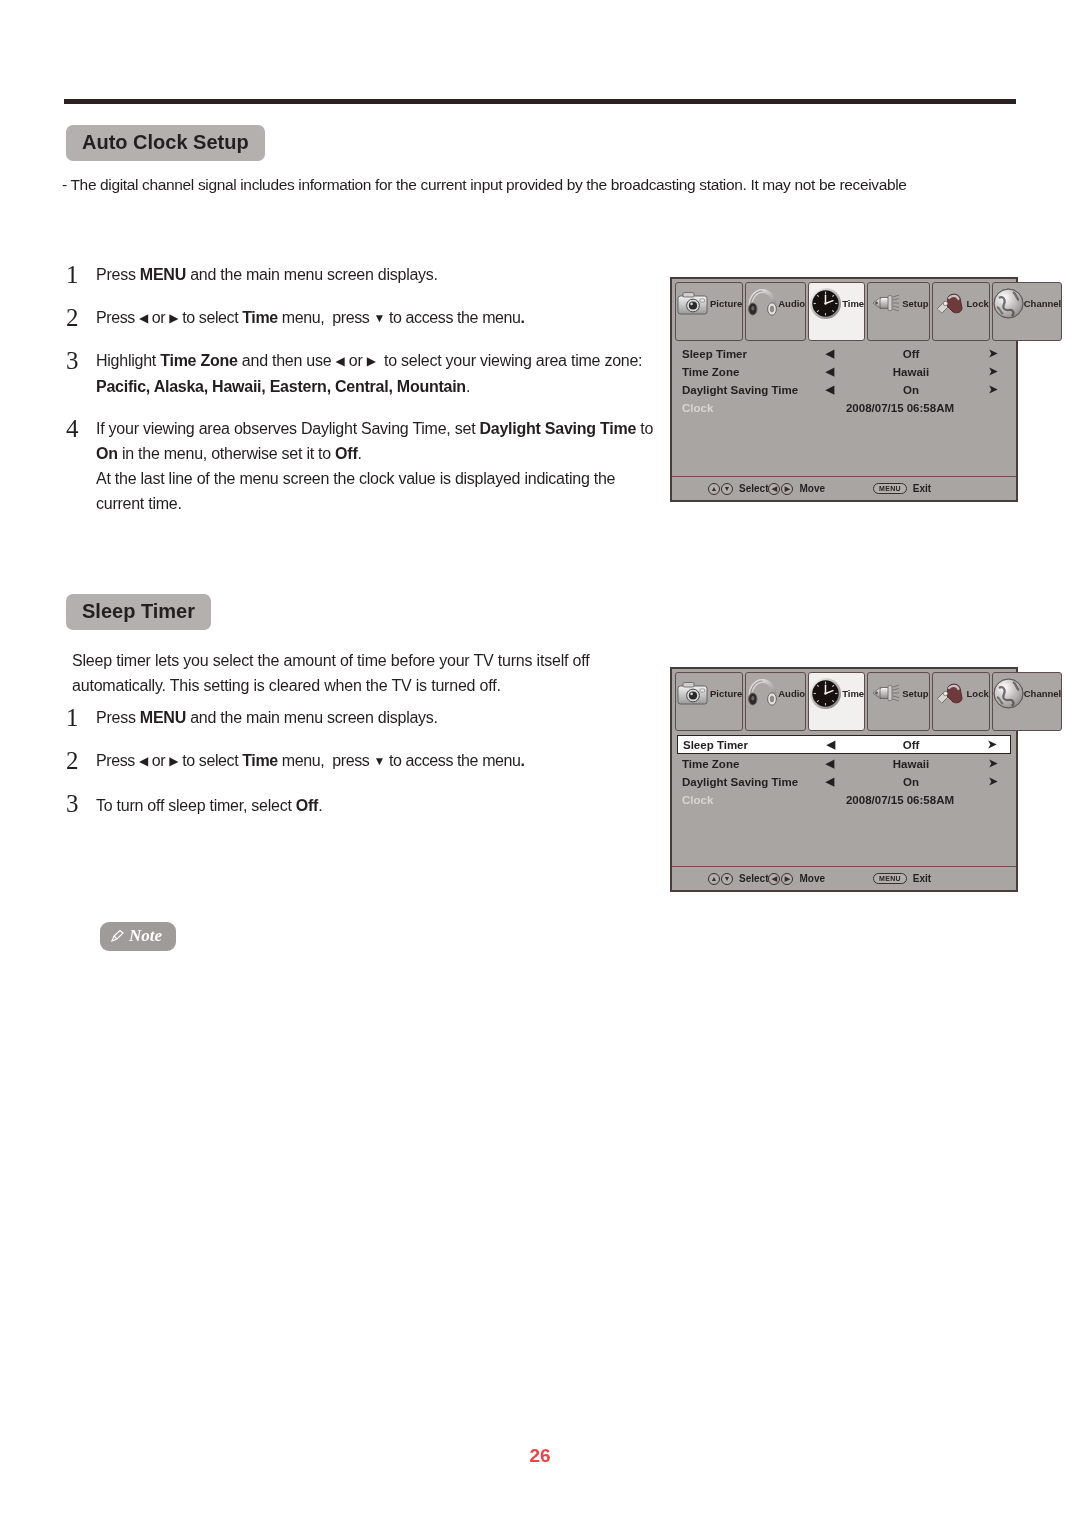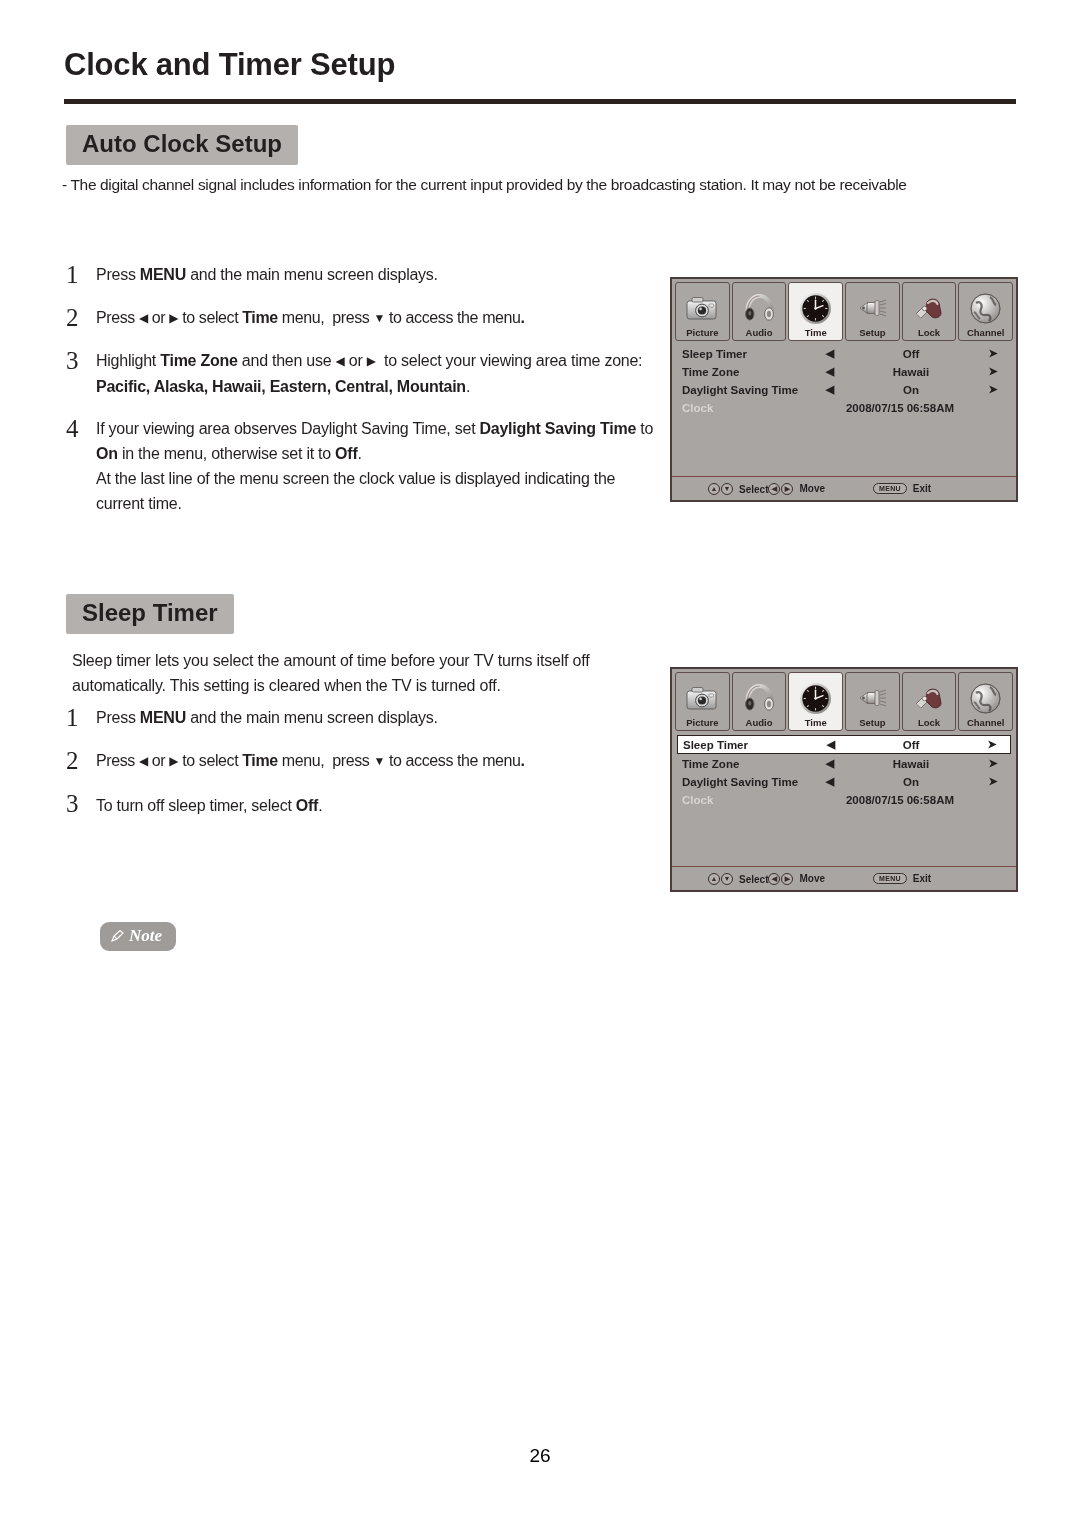--- a/index.html
+++ b/index.html
@@ -24,22 +24,22 @@
   }
   .title-rule {
     position:absolute; left:64px; top:99px;
     width:952px; height:5px; background:#2b2220;
   }
 
   
   .pill {
     position:absolute;
     background:#b3b0ae;
-    border-radius:2px;
-    font-size:24px; font-weight:bold;
+    border-radius:7px;
+    font-size:20px; font-weight:bold;
     color:#231f20;
     padding:7px 16px 9px 16px;
     line-height:1;
   }
   #pill-auto-clock { left:66px; top:125px; }
   #pill-sleep-timer { left:66px; top:594px; }
 
   
   .dash-block { position:absolute; left:62px; top:172px; width:960px; }
   .dash-line {
@@ -90,21 +90,21 @@
   .note-pill svg { display:block; }
   .note-text {
     position:absolute; left:100px; top:952px; width:700px;
     font-size:16px; letter-spacing:-0.25px;
   }
   .note-bullet { display:inline-block; width:14px; }
 
   
   .page-num {
     position:absolute; left:0; right:0; top:1445px;
-    text-align:center; font-size:19px; color:#000000;
+    text-align:center; font-size:19px; color:#ef4444;font-weight:bold;
   }
 
   
   .osd {
     position:absolute;
     width:348px; height:225px;
     background:#a9a5a3;
     border:2px solid #4a3c3a;
     font-family:"Liberation Sans", sans-serif;
   }
@@ -114,23 +114,23 @@
   .osd-tabs {
     display:flex; height:62px;
     padding:3px 3px 0 3px;
     gap:2px;
   }
   .osd-tab {
     flex:1;
     background:#aaa6a4;
     border:1px solid #5d4e4c;
     border-radius:3px;
-    display:flex; flex-direction:column;
+    display:flex; flex-direction:row;
     align-items:center; justify-content:flex-end;
-    padding-bottom:2px;
+    padding-bottom:17px;
     position:relative;
   }
   .osd-tab.active { background:#f2f0ee; }
   .osd-tab .ico { height:38px; width:100%; display:flex; align-items:center; justify-content:center; }
   .osd-tab .lbl {
     font-size:9.5px; font-weight:bold;
     color:#2a2220; line-height:11px;
   }
 
   .osd-rows { padding:4px 8px 0 8px; }
@@ -156,21 +156,21 @@
   .r-clockval { flex:1; text-align:center; padding-right:24px; }
 
   .osd-foot {
     position:absolute; left:0; right:0; bottom:0;
     height:24px;
     border-top:1px solid #7c4a46;
     display:flex; align-items:center;
     font-size:10px; font-weight:bold; color:#231f20;
   }
   .foot-item { display:flex; align-items:center; gap:6px; }
-  #foot-select { margin-left:36px;align-items:flex-end; }
+  #foot-select { margin-left:36px; }
   #foot-move   { }
   #foot-exit   { margin-left:48px; }
   .key-round {
     display:inline-flex; gap:1px;
   }
   .kr {
     width:12px; height:12px; border-radius:50%;
     border:1px solid #3a2e2c; display:inline-flex;
     align-items:center; justify-content:center;
     font-size:7px; line-height:1; color:#3a2e2c;
@@ -180,21 +180,20 @@
     border:1px solid #3a2e2c; border-radius:7px;
     padding:1px 5px; font-size:7px; letter-spacing:.3px;
     background:#b3afad; color:#2b2220;
   }
 </style>
 </head>
 <body>
 
 <div class="page">
 
-  <div class="doc-title">Clock and Timer Setup</div>
   <div class="title-rule"></div>
 
   <div class="pill" id="pill-auto-clock">Auto Clock Setup</div>
 
   <div class="dash-block">
     <div class="dash-line">- The digital channel signal includes information for the current input provided by the broadcasting station. It may not be receivable</div>
   </div>
 
   <div class="steps" id="steps-1">
 

